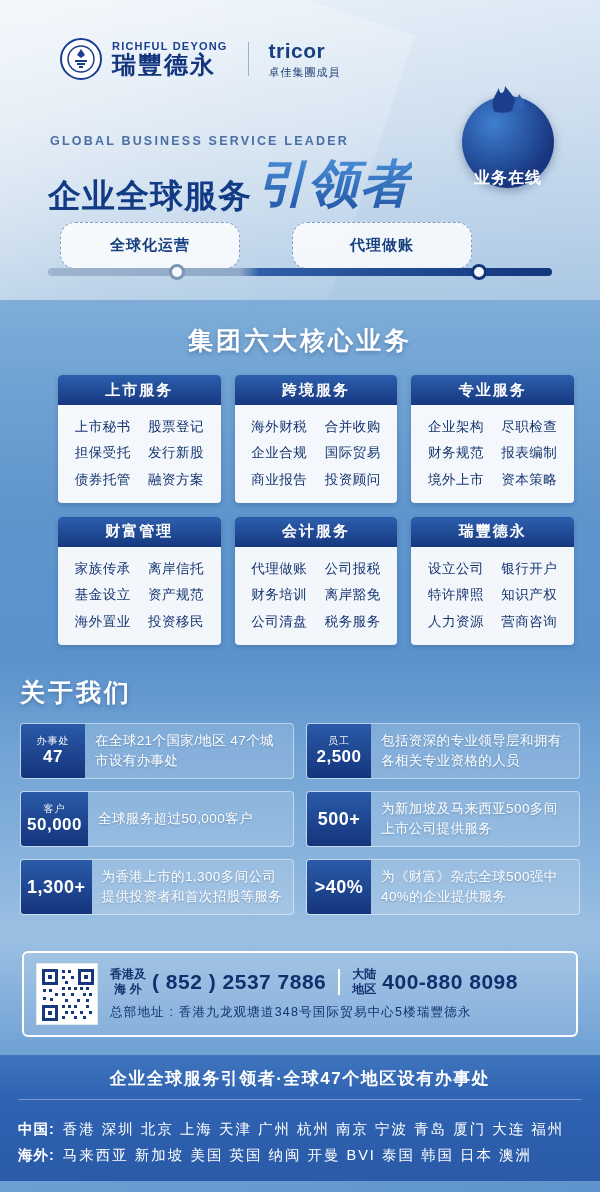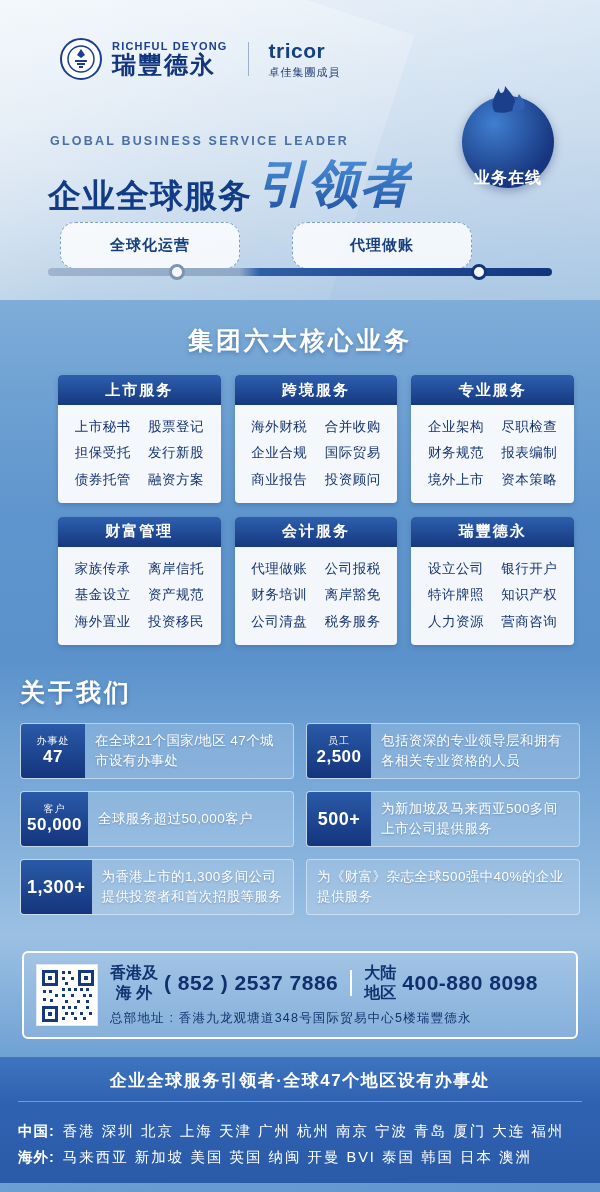--- a/index.html
+++ b/index.html
@@ -160,21 +160,21 @@
     background:rgba(255,255,255,0.12);
     padding:10px 12px; display:flex; align-items:center; gap:12px;
   }
   .qr {
     width:62px; height:62px; background:#fff; padding:3px; flex:0 0 auto;
     border:1px solid #dfe9f4;
   }
   .qr svg { display:block; }
   .contact-right { flex:1; }
   .phone-line { display:flex; align-items:center; gap:6px; flex-wrap:nowrap; }
-  .region { font-size:16px; color:#10336f; line-height:1.25; font-weight:bold; text-align:center;}
+  .region { font-size:12px; color:#10336f; line-height:1.25; font-weight:bold; text-align:center;}
   .phone-num { font-size:21px; font-weight:bold; color:#0f2f6d; letter-spacing:0.5px; white-space:nowrap; }
   .vline { width:2px; height:26px; background:#ffffff; margin:0 6px; }
   .addr {
     margin-top:7px; font-size:12.5px; color:#12336d; letter-spacing:1.2px; white-space:nowrap;
   }
 
   
   .footer {
     background:linear-gradient(180deg,#3f74bd 0%, #2f63b2 35%, #2a5aa8 100%);
     padding:12px 18px 16px;
@@ -397,20 +397,23 @@
       </div>
 
       <div class="stat">
         <div class="stat-key single">
           <span class="kv">1,300+</span>
         </div>
         <div class="stat-text">为香港上市的1,300多间公司提供投资者和首次招股等服务</div>
       </div>
 
       <div class="stat">
+        <div class="stat-key single">
+          <span class="kv">&gt;40%</span>
+        </div>
         <div class="stat-text">为《财富》杂志全球500强中40%的企业提供服务</div>
       </div>
 
     </div>
   </div>
 
   <div class="contact">
     <div class="contact-box">
       <div class="qr">
         <svg width="56" height="56" viewBox="0 0 56 56">

